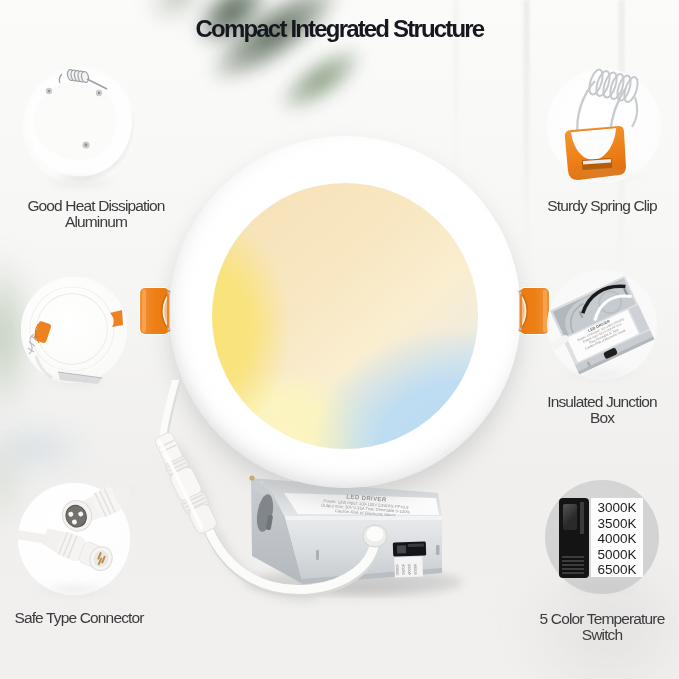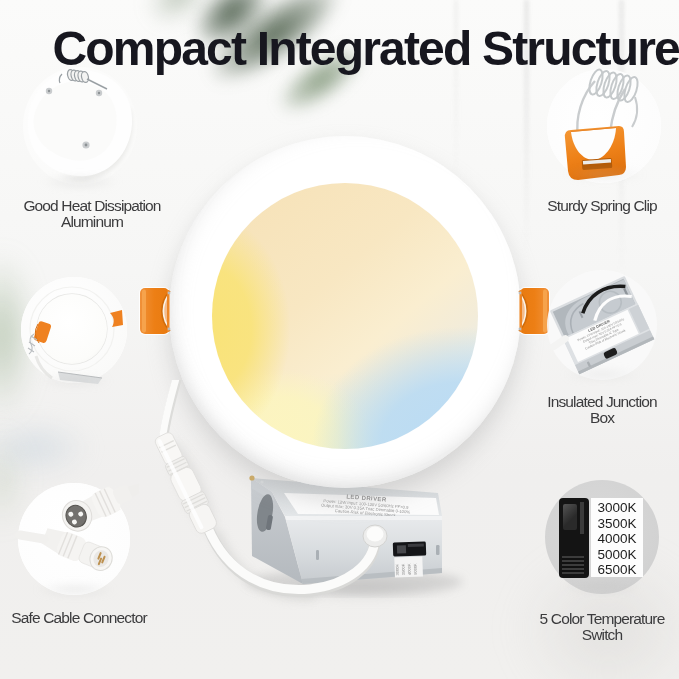--- a/index.html
+++ b/index.html
@@ -20,21 +20,21 @@
   <div class="abs" style="left:-38px;top:225px;width:80px;height:220px;background:radial-gradient(closest-side,rgba(145,170,135,0.6),rgba(145,170,135,0) 75%);filter:blur(13px);"></div>
   <div class="abs" style="left:-25px;top:415px;width:55px;height:130px;background:radial-gradient(closest-side,rgba(165,185,155,0.35),rgba(165,185,155,0) 75%);filter:blur(12px);"></div>
 
   <div class="abs" style="left:525px;top:0;width:3px;height:260px;background:linear-gradient(180deg,rgba(190,190,190,0.5),rgba(190,190,190,0));filter:blur(2px);"></div>
   <div class="abs" style="left:620px;top:0;width:3px;height:280px;background:linear-gradient(180deg,rgba(190,190,190,0.45),rgba(190,190,190,0));filter:blur(2px);"></div>
   <div class="abs" style="left:455px;top:0;width:2px;height:200px;background:linear-gradient(180deg,rgba(200,200,200,0.4),rgba(200,200,200,0));filter:blur(2px);"></div>
   <div class="abs" style="left:-40px;top:408px;width:150px;height:80px;background:radial-gradient(closest-side,rgba(198,210,220,0.55),rgba(198,210,220,0) 75%);filter:blur(10px);"></div>
 
   <div class="abs" style="right:-60px;bottom:-60px;width:260px;height:220px;background:radial-gradient(closest-side,rgba(202,200,197,0.35),rgba(202,200,197,0) 75%);filter:blur(16px);"></div>
 
-  <div class="abs" id="title" style="left:0;top:21px;width:679px;text-align:right;color:#17171f;font-size:48px;font-weight:bold;letter-spacing:-1.82px;">Compact Integrated Structure</div>
+  <div class="abs" id="title" style="left:0;top:15px;width:679px;text-align:center;color:#17171f;font-size:24px;font-weight:bold;letter-spacing:-1.82px;">Compact Integrated Structure</div>
 
   <div class="abs" style="left:250px;top:575px;width:230px;height:26px;background:radial-gradient(closest-side,rgba(175,175,175,0.55),rgba(175,175,175,0) 80%);filter:blur(6px);"></div>
 
   <svg class="abs" style="left:240px;top:465px;" width="230" height="145" viewBox="0 0 230 145">
 
     <ellipse cx="115" cy="117" rx="108" ry="13" fill="rgba(172,172,172,0.4)" filter="url(#blur3)"></ellipse>
 
     <polygon points="11,13 32,27 45,52 63,119 12,91" fill="url(#lf1)"></polygon>
     <polygon points="11,13 32,27 34,36 11,23" fill="#ccd0d4"></polygon>
     <ellipse cx="25" cy="48" rx="7.5" ry="19" transform="rotate(10 25 48)" fill="#80868b"></ellipse>
@@ -378,18 +378,18 @@
   <div class="abs" style="left:591px;top:498px;width:52px;height:79px;background:#fdfdfd;"></div>
   <div class="abs" style="left:591px;top:500px;width:52px;height:79px;color:#1c1c1c;font-size:13.5px;line-height:15.6px;text-align:center;letter-spacing:0;">3000K<br>3500K<br>4000K<br>5000K<br>6500K</div>
 
   <div class="abs" style="left:30px;top:175px;width:100px;height:14px;background:radial-gradient(closest-side,rgba(190,190,188,0.4),rgba(190,190,188,0) 80%);filter:blur(4px);"></div>
   <div class="abs" style="left:30px;top:375px;width:90px;height:12px;background:radial-gradient(closest-side,rgba(190,190,188,0.35),rgba(190,190,188,0) 80%);filter:blur(4px);"></div>
   <div class="abs" style="left:25px;top:583px;width:100px;height:13px;background:radial-gradient(closest-side,rgba(188,188,186,0.4),rgba(188,188,186,0) 80%);filter:blur(4px);"></div>
   <div class="abs" style="left:555px;top:168px;width:100px;height:13px;background:radial-gradient(closest-side,rgba(190,190,188,0.35),rgba(190,190,188,0) 80%);filter:blur(4px);"></div>
   <div class="abs" style="left:552px;top:368px;width:100px;height:13px;background:radial-gradient(closest-side,rgba(190,190,188,0.3),rgba(190,190,188,0) 80%);filter:blur(4px);"></div>
   <div class="abs" style="left:552px;top:580px;width:100px;height:13px;background:radial-gradient(closest-side,rgba(185,185,183,0.4),rgba(185,185,183,0) 80%);filter:blur(4px);"></div>
 
-  <div class="lbl" style="left:12px;top:198px;width:160px;">Good Heat Dissipation<br>Aluminum</div>
-  <div class="lbl" style="left:0px;top:610px;width:158px;">Safe Cable Connector</div>
+  <div class="lbl" style="left:0px;top:198px;width:160px;padding-left:16px;">Good Heat Dissipation<br>Aluminum</div>
+  <div class="lbl" style="left:0px;top:610px;width:158px;">Safe Type Connector</div>
   <div class="lbl" style="left:522px;top:198px;width:160px;">Sturdy Spring Clip</div>
   <div class="lbl" style="left:522px;top:394px;width:160px;">Insulated Junction<br>Box</div>
   <div class="lbl" style="left:522px;top:611px;width:160px;">5 Color Temperature<br>Switch</div>
 </div>
 
 </body></html>

